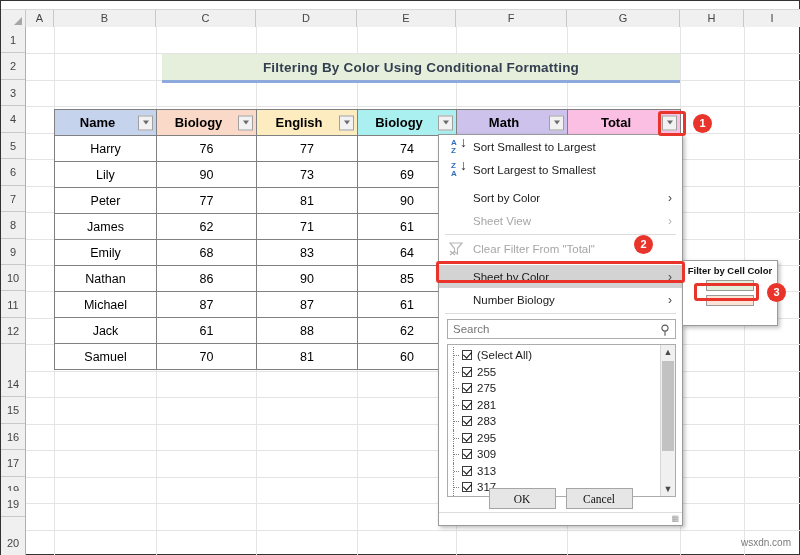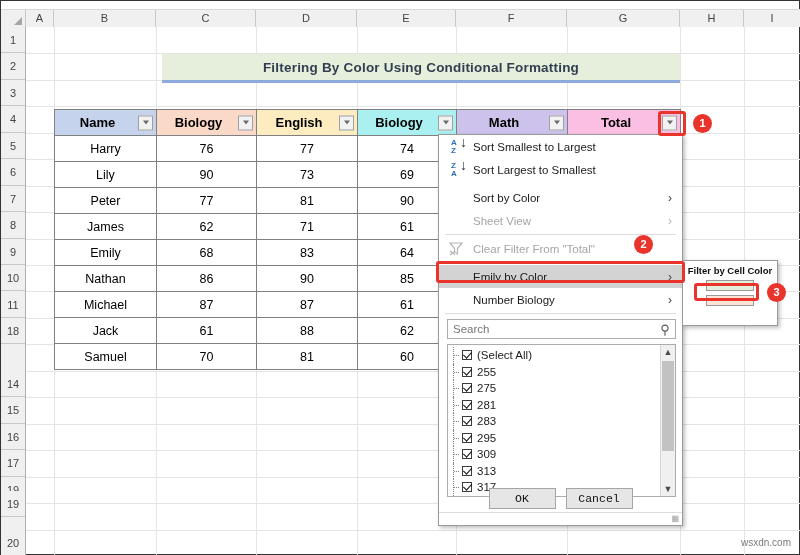--- a/index.html
+++ b/index.html
@@ -272,21 +272,21 @@
   .btnrow {
     position: absolute; left: 0; right: 0; bottom: 16px;
     display: flex; justify-content: center; gap: 10px;
   }
   .dbtn {
     width: 67px; height: 21px;
     background: #e6e6e6;
     border: 1px solid #a5a5a5;
     font-size: 11.5px; color: #111;
     display: flex; align-items: center; justify-content: center;
-    font-family: Liberation Mono, monospace;
+    font-family: Liberation Serif, serif;
   }
   .grip {
     position: absolute; right: 3px; bottom: 2px;
     font-size: 8px; color: #999;
   }
   .dropfooter {
     position: absolute; left: 0; right: 0; bottom: 0;
     height: 13px; border-top: 1px solid #dcdcdc;
   }
 
@@ -341,21 +341,21 @@
       <div class="rowhead" style="top: 26.45px; height: 26.45px; line-height: 26.45px;">2</div>
       <div class="rowhead" style="top: 52.9px; height: 26.45px; line-height: 26.45px;">3</div>
       <div class="rowhead" style="top: 79.35px; height: 26.45px; line-height: 26.45px;">4</div>
       <div class="rowhead" style="top: 105.8px; height: 26.45px; line-height: 26.45px;">5</div>
       <div class="rowhead" style="top: 132.25px; height: 26.45px; line-height: 26.45px;">6</div>
       <div class="rowhead" style="top: 158.7px; height: 26.45px; line-height: 26.45px;">7</div>
       <div class="rowhead" style="top: 185.15px; height: 26.45px; line-height: 26.45px;">8</div>
       <div class="rowhead" style="top: 211.6px; height: 26.45px; line-height: 26.45px;">9</div>
       <div class="rowhead" style="top: 238.05px; height: 26.45px; line-height: 26.45px;">10</div>
       <div class="rowhead" style="top: 264.5px; height: 26.45px; line-height: 26.45px;">11</div>
-      <div class="rowhead" style="top: 290.95px; height: 26.45px; line-height: 26.45px;">18</div>
+      <div class="rowhead" style="top: 290.95px; height: 26.45px; line-height: 26.45px;">12</div>
       <div class="rowhead" style="top: 317.4px; height: 26.45px; line-height: 26.45px; margin-top: 24px;">13</div>
       <div class="rowhead" style="top: 343.85px; height: 26.45px; line-height: 26.45px;">14</div>
       <div class="rowhead" style="top: 370.3px; height: 26.45px; line-height: 26.45px;">15</div>
       <div class="rowhead" style="top: 396.75px; height: 26.45px; line-height: 26.45px;">16</div>
       <div class="rowhead" style="top: 423.2px; height: 26.45px; line-height: 26.45px;">17</div>
       <div class="rowhead" style="top: 449.65px; height: 26.45px; line-height: 26.45px;">19</div>
       <div class="rowhead" style="top: 464px; height: 26.45px; line-height: 26.45px;">19</div>
       <div class="rowhead" style="top: 502.55px; height: 26.45px; line-height: 26.45px;">20</div>
     </div>
 
@@ -561,21 +561,21 @@
         <div class="mitem disabled">
           <span class="funnel"><svg width="16" height="14" viewBox="0 0 16 14">
               <polygon points="1,1 13,1 8.5,6.5 8.5,12 5.5,10 5.5,6.5" fill="none" stroke="#b5b5b5" stroke-width="1.2"></polygon>
               <line x1="1" y1="9" x2="6" y2="13" stroke="#b5b5b5" stroke-width="1.2"></line>
               <line x1="6" y1="9" x2="1" y2="13" stroke="#b5b5b5" stroke-width="1.2"></line>
             </svg></span>
           <span class="mlabel">Clear Filter From "Total"</span>
         </div>
         <div class="msep"></div>
         <div class="mitem sel">
-          <span class="mlabel">Emily by Color</span>
+          <span class="mlabel">Sheet by Color</span>
           <span class="chev">›</span>
         </div>
         <div class="mitem">
           <span class="mlabel">Number Biology</span>
           <span class="chev">›</span>
         </div>
         <div class="msep"></div>
       </div>
 
     <div class="searchbox">

